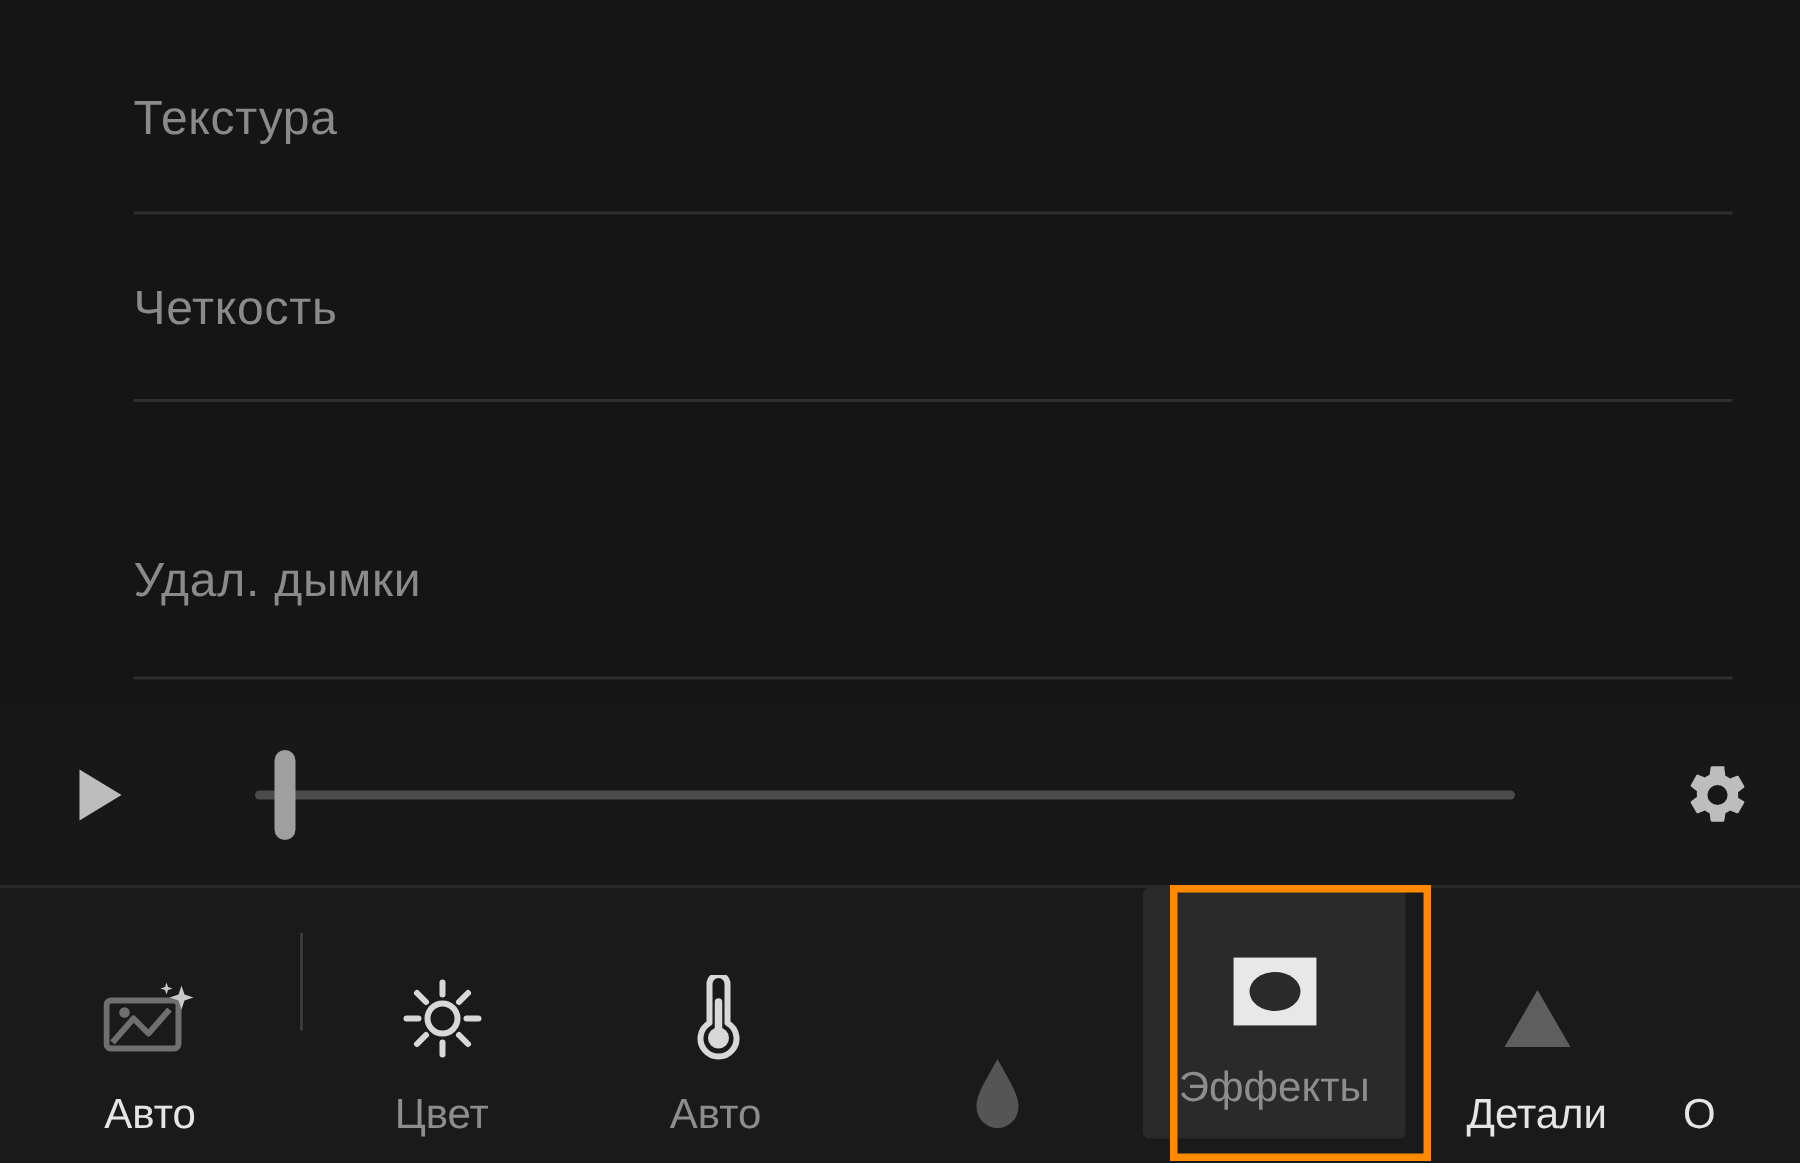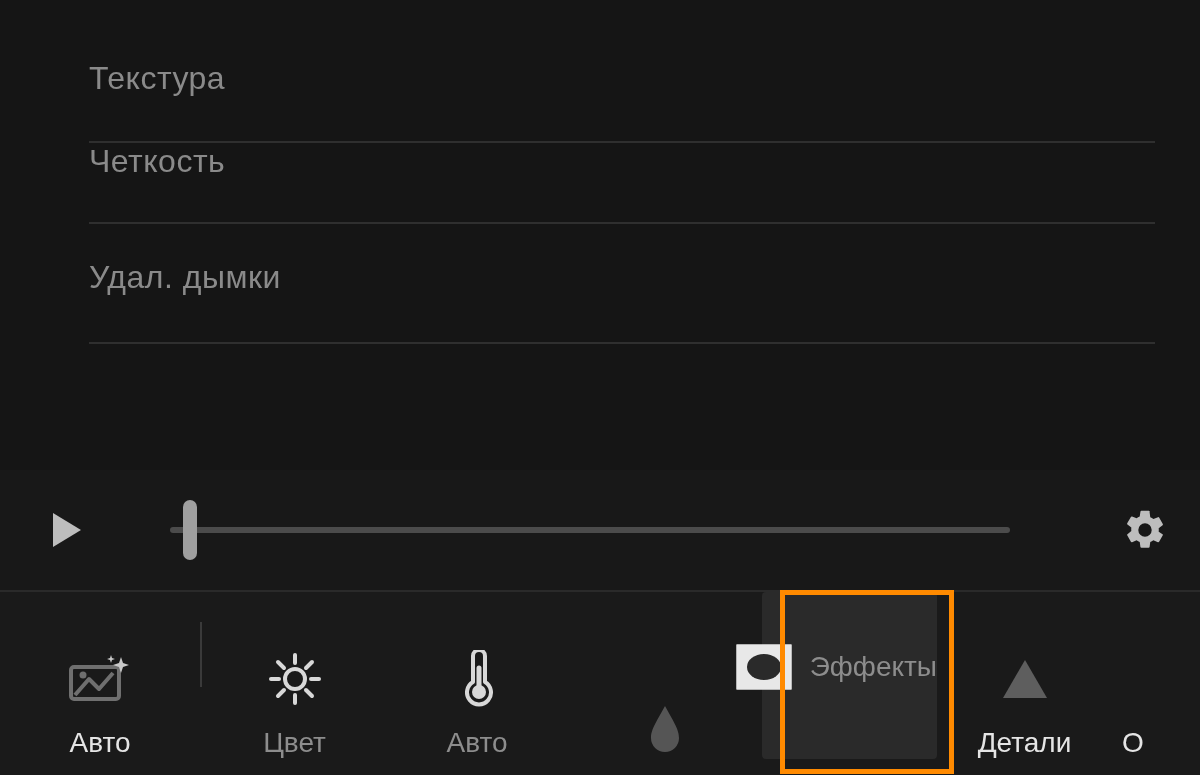--- a/index.html
+++ b/index.html
@@ -33,24 +33,24 @@
   .rule {
     height: 2px;
     background: #2f2f2f;
     width: 100%;
   }
 
   
   #row-texture .setting-label { padding-top: 60px; display:inline-block; }
   #row-texture .rule { margin-top: 44px; }
 
-  #row-clarity   { }
+  #row-clarity   { margin-top: 44px; }
   #row-clarity .rule { margin-top: 42px; }
 
-  #row-dehaze    { margin-top: 35px; }
+  #row-dehaze    { margin-top: 100px; }
   #row-dehaze .rule { margin-top: 46px; }
 
   .timeline-bar {
     position: absolute;
     left: 0; right: 0;
     top: 470px;
     height: 120px;
     background: #181818;
     display: flex;
     align-items: center;
@@ -149,20 +149,21 @@
   #tool-blur   { width:195px; }
   #tool-effects{ width:175px; }
   #tool-detail { width:175px; }
   #tool-cut    { width:70px; align-items:flex-start; padding-left:10px; }
 
   .effects-inner{
     background:#2a2a2a;
     width:100%;
     height:100%;
     display:flex;
+    flex-direction:column;
     align-items:center;
     justify-content:flex-end;
     padding-bottom:18px;
     gap:18px;
     border-radius:4px;
   }
 
   #effects-highlight{
     top:590px;
     left:780px;

